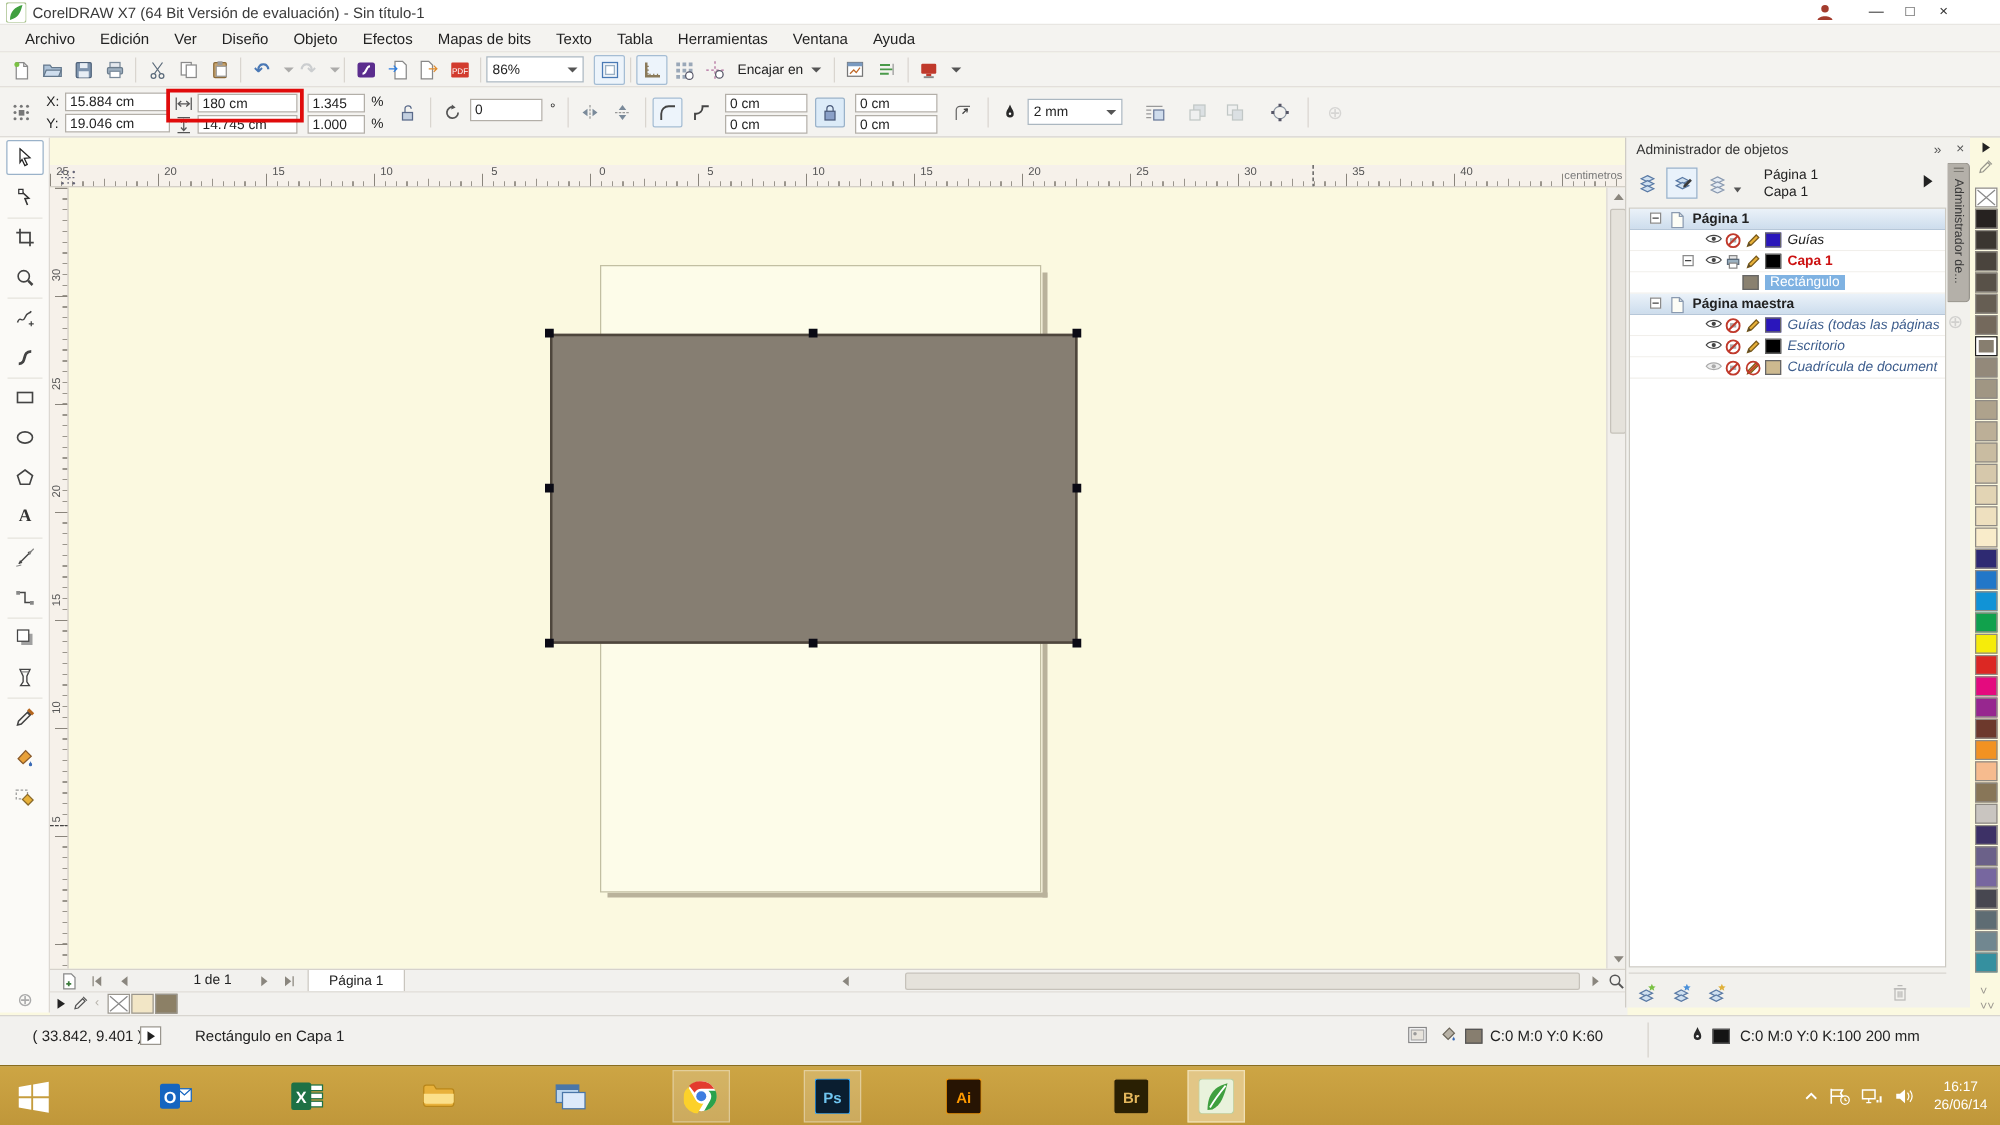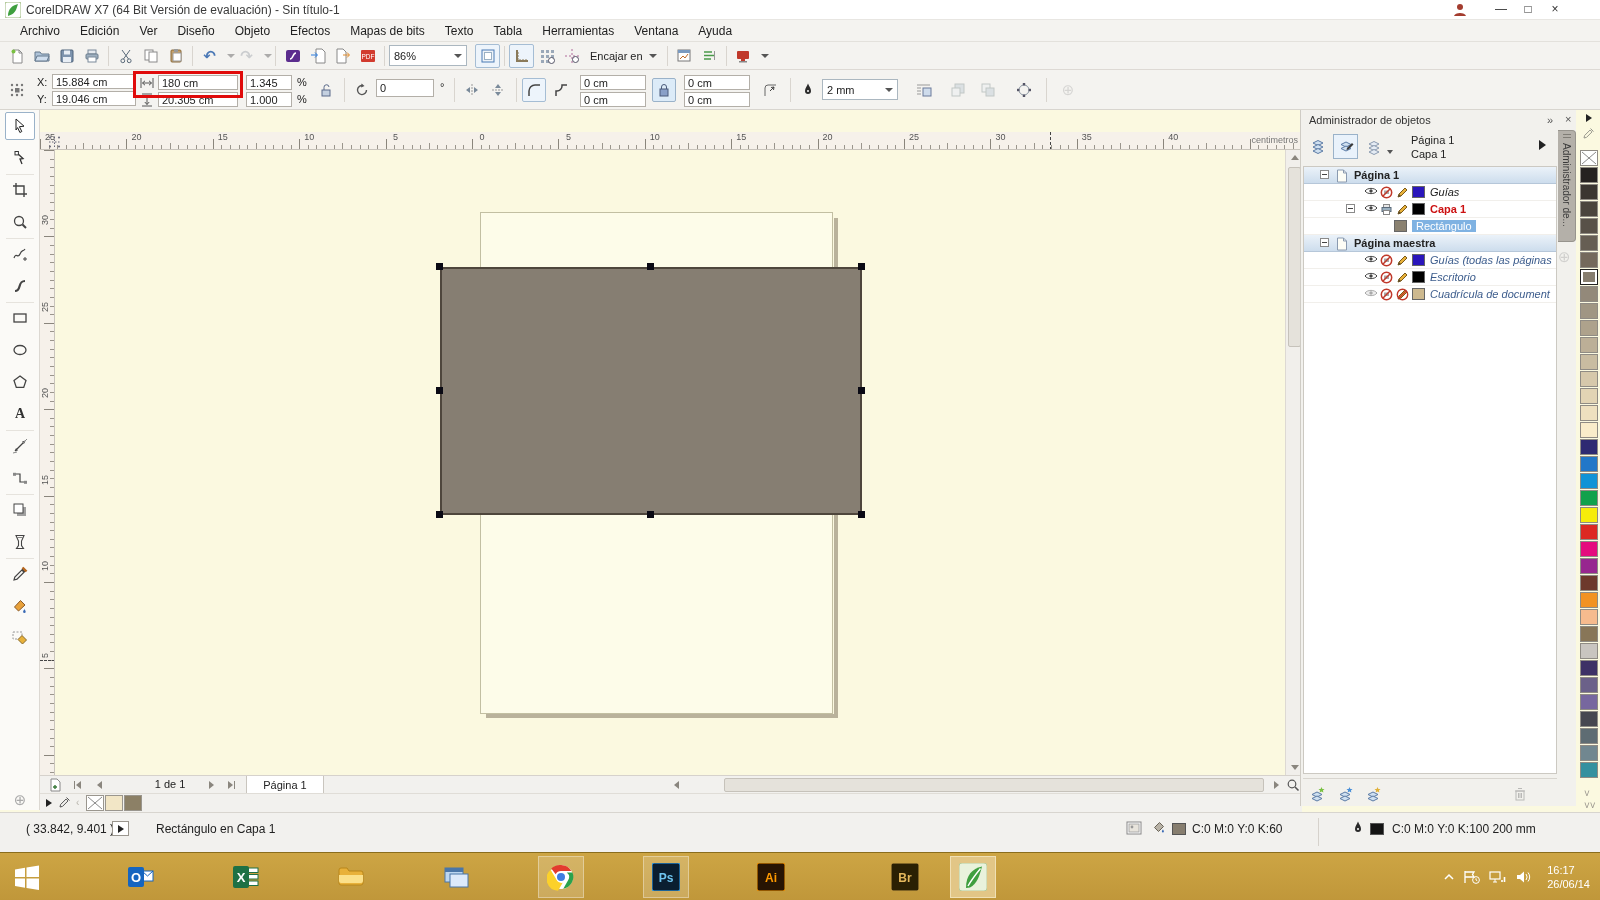--- a/index.html
+++ b/index.html
@@ -105,21 +105,21 @@
 #statusbar{left:0;top:812px;width:1600px;height:40px;background:#f2f1ee;border-top:1px solid #d8d5cf;font-size:12px}
 .sitem{position:absolute;top:9px}
 .sswatch{position:absolute;top:10px;width:14px;height:12px;border:1px solid #555}
 #status-flyout{position:absolute;left:112px;top:8px;width:17px;height:15px;background:#fff;border:1px solid #9a968e;display:flex;align-items:center;justify-content:center}
 
 #taskbar{left:0;top:852px;width:1600px;height:48px;background:linear-gradient(#cda544,#c0973a);border-top:1px solid #8a6d1d}
 .appcell{position:absolute;top:3px;width:46px;height:42px;display:flex;align-items:center;justify-content:center;border:1px solid transparent}
 .appcell.run{background:rgba(255,255,255,.18);border-color:rgba(255,255,255,.35)}
 .appcell.active{background:#e2c686;border-color:#f0e0b4}
 #tray{position:absolute;right:4px;top:0;height:48px;display:flex;align-items:center;gap:8px;color:#fff}
-#clock{text-align:left;font-size:11px;line-height:14px;color:#fff;margin-left:8px;padding-right:6px}
+#clock{text-align:center;font-size:11px;line-height:14px;color:#fff;margin-left:8px;padding-right:6px}
 .icon{display:inline-flex;align-items:center;justify-content:center}
 </style>
 </head>
 <body>
 
 <div id="app">
 
   <div class="abs" id="titlebar">
     <span class="abs icon" style="left:5px;top:2px">
         <svg width="16" height="16" viewBox="0 0 16 16" xmlns="http://www.w3.org/2000/svg">
@@ -340,21 +340,21 @@
           <path d="M3.5 8h9M6 5.8L3.5 8 6 10.2M10 5.8L12.5 8 10 10.2" stroke="#555" fill="none"></path>
         </svg>
       </span>
     <span class="fld" style="left:158px;top:5px;width:80px">180 cm</span>
     <span class="pbtn" style="left:138px;top:21px;width:18px;height:18px">
         <svg width="16" height="16" viewBox="0 0 16 16" xmlns="http://www.w3.org/2000/svg">
           <path d="M3 2h10M3 14h10" stroke="#555"></path>
           <path d="M8 3.5v9M5.8 6L8 3.5 10.2 6M5.8 10L8 12.5 10.2 10" stroke="#555" fill="none"></path>
         </svg>
       </span>
-    <span class="fld" style="left:158px;top:22px;width:80px">20.305 cm</span>
+    <span class="fld" style="left:158px;top:22px;width:80px">14.745 cm</span>
     <div id="red-annotation" style="border-color: rgb(224, 11, 11);"></div>
     <span class="fld" style="left:246px;top:5px;width:46px">1.345</span>
     <span class="plabel" style="left:297px;top:6px">%</span>
     <span class="fld" style="left:246px;top:22px;width:46px">1.000</span>
     <span class="plabel" style="left:297px;top:23px">%</span>
     <span class="pbtn" style="left:314px;top:8px">
         <svg width="16" height="16" viewBox="0 0 16 16" xmlns="http://www.w3.org/2000/svg">
           <rect x="4" y="8" width="8" height="6" fill="#c4d0e0" stroke="#5a6a8a"></rect>
           <path d="M6 8V5.5A2.5 2.5 0 0 1 11 5" fill="none" stroke="#5a6a8a"></path>
         </svg>

